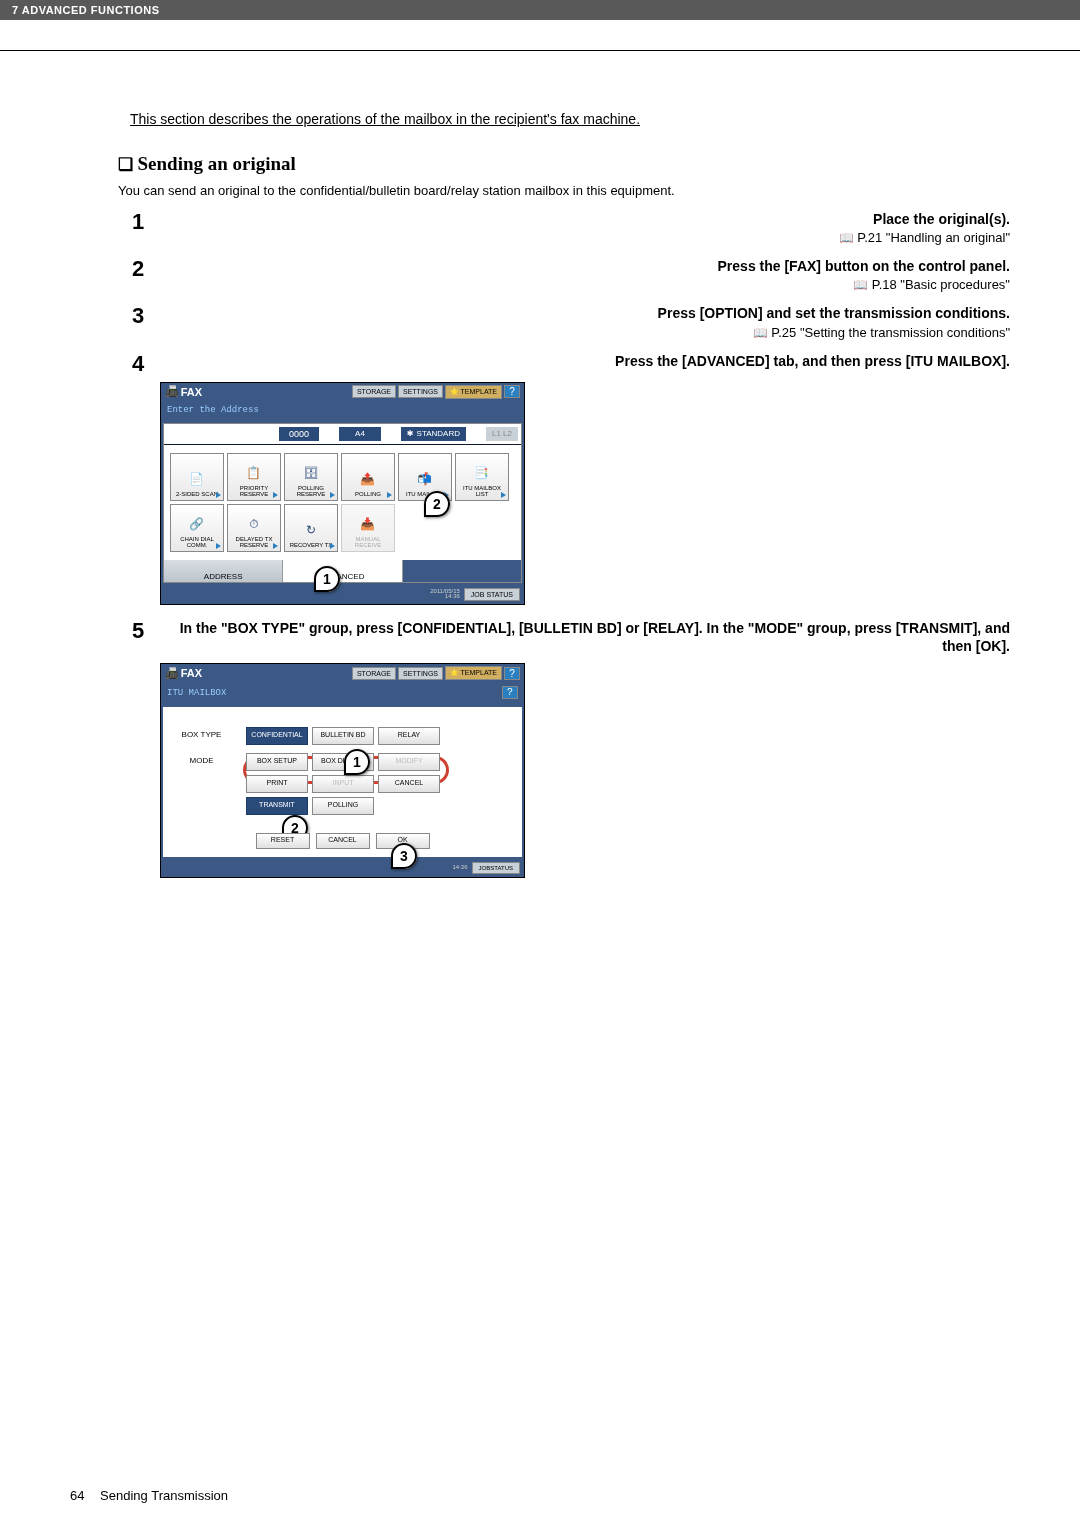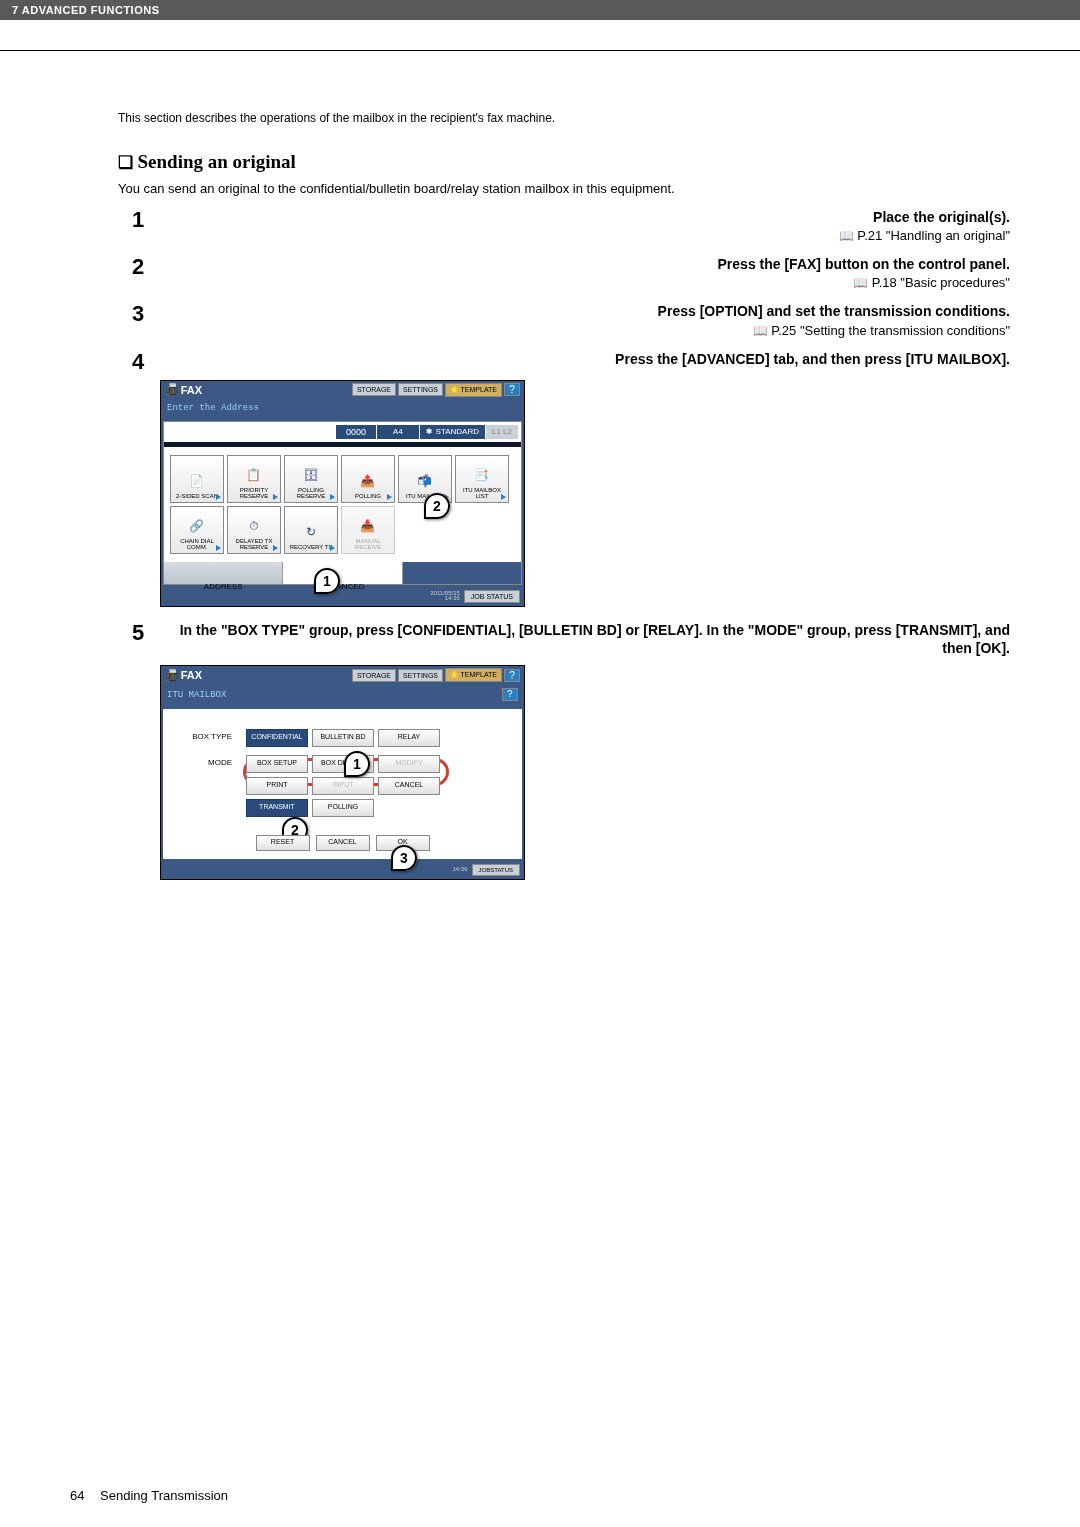--- a/index.html
+++ b/index.html
@@ -30,23 +30,24 @@
   .h2 {
     font-size: 20px;
     font-weight: bold;
     margin-bottom: 12px;
   }
   .h2::before {
     content: "■ ";
     font-size: 19px;
   }
   .intro {
-    font-size: 12px;
-    margin-left: 48px;
+    font-size: 14px;
+    margin-left: 60px;
     margin-bottom: 26px;
+    text-decoration: underline;
   }
   .h3 {
     font-size: 19px;
     font-weight: bold;
     margin-left: 48px;
     margin-bottom: 8px;
     font-family: Liberation Serif, serif;
   }
   .h3::before {
     content: "❏ ";
@@ -144,24 +145,24 @@
     font-family: Liberation Mono, monospace;
   }
   .fax-white {
     background: #fff;
     border: 1px solid #888;
     margin: 2px;
   }
   .fax-status {
     display: flex;
     justify-content: flex-end;
-    gap: 1px;
+    gap: 20px;
     padding: 3px;
     background: #fff;
-    border-bottom: 5px solid #0f172a;
+    border-bottom: 1px solid #0f172a;
   }
   .fax-count {
     background: #2a4a7a;
     color: #fff;
     padding: 2px 10px;
     font-size: 9px;
   }
   .fax-size {
     background: #2a4a7a;
     color: #fff;
@@ -228,21 +229,21 @@
   .fax-tabs {
     display: flex;
     background: #bcc4cc;
     height: 22px;
   }
   .fax-tab {
     flex: 1;
     text-align: center;
     font-size: 8px;
     color: #000;
-    padding-top: 20px;
+    padding-top: 12px;
     border-right: 1px solid #999;
     background: linear-gradient(#d8dde2,#bcc4cc);
   }
   .fax-tab.active {
     background: #fff;
   }
   .fax-bottom {
     display: flex;
     justify-content: flex-end;
     align-items: center;
@@ -297,21 +298,21 @@
     padding: 20px 8px 8px 8px;
     color: #000;
   }
   .itu-row {
     display: flex;
     align-items: flex-start;
     margin-bottom: 8px;
   }
   .itu-label {
     width: 75px;
-    text-align: right;
+    text-align: center;
     padding-right: 14px;
     font-size: 8px;
     padding-top: 3px;
   }
   .itu-btns {
     display: flex;
     gap: 4px;
     flex-wrap: wrap;
     width: 210px;
   }

